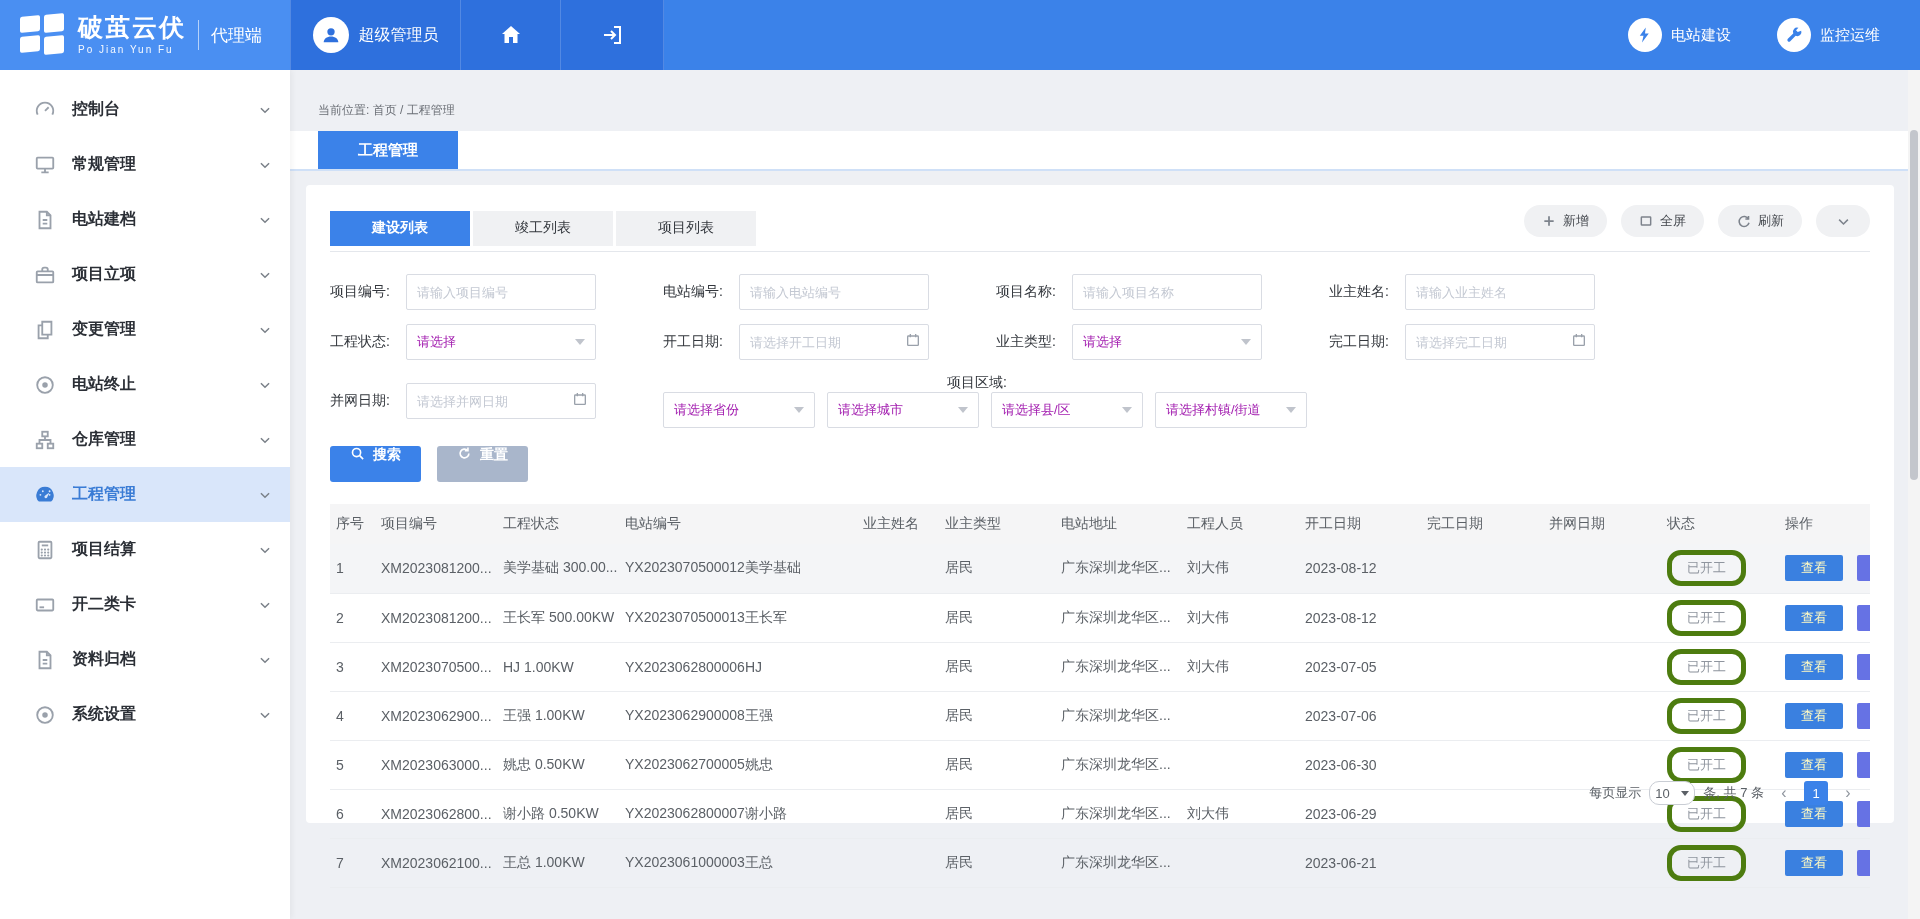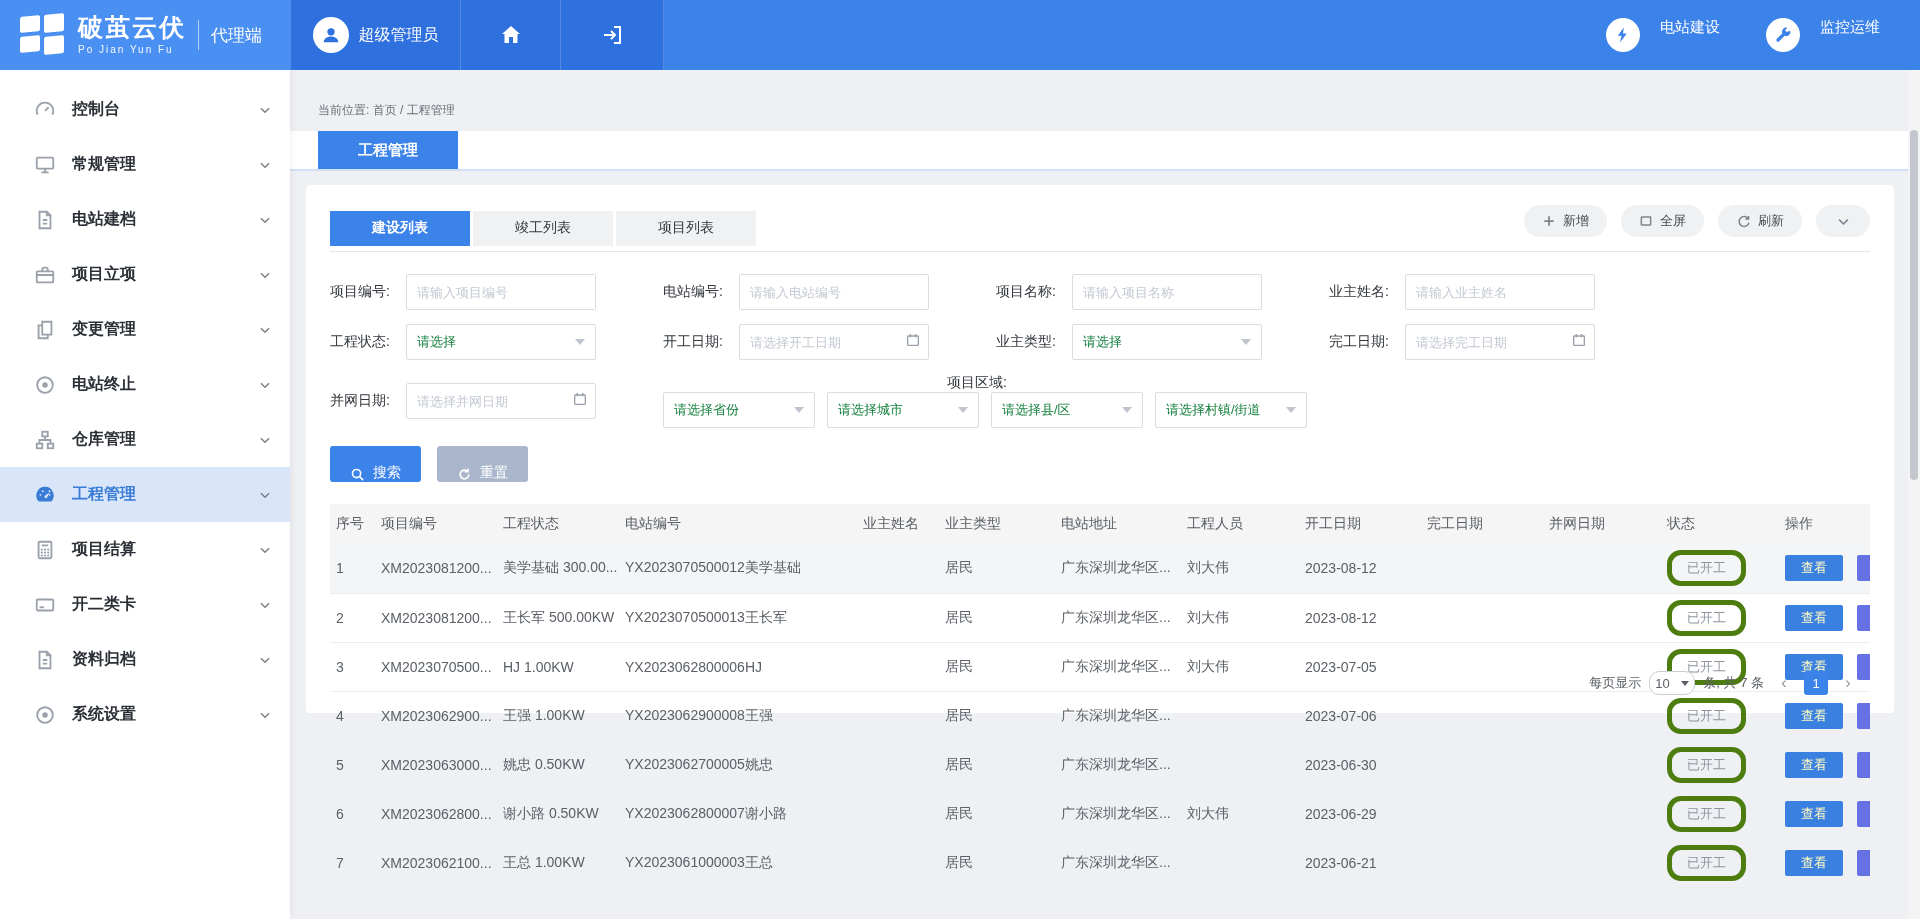--- a/index.html
+++ b/index.html
@@ -19,68 +19,68 @@
   .logo-text .s { font-size:10px; letter-spacing:2px; margin-top:5px; opacity:.95; }
   .portal { color:#fff; font-size:17px; border-left:1px solid rgba(255,255,255,.6); padding-left:12px; height:30px; display:flex; align-items:center; }
   .hdr-block { background:#2e70dd; display:flex; align-items:center; justify-content:center; gap:10px; border-left:1px solid rgba(255,255,255,.18); }
   .hdr-user { width:170px; }
   .hdr-home { width:100px; }
   .hdr-logout { width:104px; border-right:1px solid rgba(255,255,255,.18); }
   .avatar { width:36px; height:36px; background:#fff; border-radius:50%; display:flex; align-items:center; justify-content:center; color:#2e70dd; }
   .hdr-user span { color:#fff; font-size:16px; }
   .hdr-ico { color:#fff; display:flex; }
   .hdr-right { margin-left:auto; display:flex; align-items:center; gap:46px; padding-right:40px; }
-  .hdr-nav { display:flex; align-items:flex-start; gap:20px; cursor:pointer; }
+  .hdr-nav { display:flex; align-items:center; gap:9px; cursor:pointer; }
   .hdr-nav .bub { width:34px; height:34px; border-radius:50%; background:#fff; color:#3b82e9; display:flex; align-items:center; justify-content:center; }
   .hdr-nav span { color:#fff; font-size:15px; }
 
   
   .sidebar { position:fixed; top:70px; left:0; width:290px; height:849px; background:#fff; box-shadow:2px 0 6px rgba(0,0,0,.05); z-index:10; padding-top:12px; }
   .side-item { height:55px; display:flex; align-items:center; padding:0 18px 0 34px; cursor:pointer; color:#2b2f36; }
   .side-item .ico { width:22px; height:22px; color:#9aa1ab; display:flex; margin-right:16px; flex:0 0 auto; }
   .side-item .lbl { font-size:16px; font-weight:bold; }
   .side-item .chev { margin-left:auto; color:#7a8088; display:flex; }
   .side-item.active { background:#d9e6fa; color:#3a7cd5; }
   .side-item.active .ico { color:#3a7cd5; }
 
   
   .main { position:absolute; left:290px; top:88px; width:1630px; height:849px; }
   .crumb { padding:14px 0 0 28px; font-size:12px; color:#6b6f76; }
   .tabbar { margin-top:12px; background:#fff; border-bottom:2px solid #cfe0f7; padding-left:28px; display:flex; }
   .page-tab { width:140px; height:38px; background:#3b82e9; color:#fff; font-size:15px; font-weight:bold; display:flex; align-items:center; justify-content:center; cursor:pointer; }
 
-  .card { background:#fff; border-radius:4px; margin:14px 26px 0 16px; height:528px; position:relative; padding:0 24px; }
+  .card { background:#fff; border-radius:4px; margin:14px 26px 0 16px; height:638px; position:relative; padding:0 24px; }
 
   .subtab-row { display:flex; align-items:center; padding-top:20px; border-bottom:1px solid #e4e7ec; }
   .subtab { width:140px; height:35px; display:flex; align-items:center; justify-content:center; font-size:14px; background:#f0f1f3; color:#33373d; margin-right:3px; cursor:pointer; }
   .subtab.active { background:#3b82e9; color:#fff; font-weight:bold; }
   .tool-right { margin-left:auto; display:flex; align-items:center; gap:14px; padding-bottom:14px; }
   .pill { height:32px; border-radius:16px; background:#f0f1f3; border:none; display:flex; align-items:center; gap:7px; padding:0 18px; font-size:13px; color:#44484e; cursor:pointer; font-family:inherit; }
   .pill .pic { color:#7d838c; display:flex; }
   .pill.circle { width:54px; justify-content:center; padding:0; }
 
   
   .filters { padding-top:22px; }
   .frow { display:flex; align-items:center; margin-bottom:14px; }
   .fgroup { display:flex; align-items:center; width:333px; }
   .fgroup.wide { width:auto;flex-direction:column; }
   .flabel { font-size:14px; color:#33373d; width:76px; flex:0 0 auto; }
   .fctl { position:relative; width:190px; height:36px; }
   .fctl input { width:100%; height:100%; border:1px solid #d9dce3; border-radius:2px; padding:0 30px 0 10px; font-size:13px; color:#333; font-family:inherit; outline:none; background:#fff; }
   .fctl input::placeholder { color:#c3c8d2; }
   .fctl input.plain { padding-right:10px; }
   .fsel { width:190px; height:36px; border:1px solid #d9dce3; border-radius:2px; background:#fff; display:flex; align-items:center; justify-content:space-between; padding:0 10px; cursor:pointer; }
-  .fsel span { font-size:13px; color:#15803d; }
+  .fsel span { font-size:13px; color:#a21caf; }
   .caret { width:0; height:0; border-left:5px solid transparent; border-right:5px solid transparent; border-top:6px solid #c0c4cc; }
   .cal { position:absolute; right:8px; top:8px; color:#9aa1ab; display:flex; }
   .region { display:flex; gap:12px; }
   .region .fsel { width:152px; }
 
   .btn-row { display:flex; gap:16px; margin:18px 0 22px; }
-  .btn { height:36px; border:none; border-radius:3px; display:flex; align-items:flex-end; gap:8px; padding:0 20px; font-size:14px; color:#fff; cursor:pointer; font-family:inherit; }
+  .btn { height:36px; border:none; border-radius:3px; display:flex; align-items:flex-start; gap:8px; padding:0 20px; font-size:14px; color:#fff; cursor:pointer; font-family:inherit;font-weight:bold; }
   .btn .bic { display:flex; }
   .btn-search { background:#3b82e9; }
   .btn-reset { background:#a9b6cb; }
 
   
   table { width:100%; border-collapse:collapse; table-layout:fixed; }
   thead th { background:#f5f5f6; height:40px; font-size:14px; color:#5b6066; font-weight:normal; text-align:left; padding:0 6px; white-space:nowrap; overflow:hidden; }
   tbody td { height:49px; font-size:14px; color:#5b6066; border-bottom:1px solid #ebedf0; padding:0 6px; white-space:nowrap; overflow:hidden; }
   tbody tr:first-child { background:#f4f5f7; }
   .pillstat { display:inline-block; border:5px solid #4d7c0f; color:#8f959e; border-radius:14px; font-size:13px; padding:4px 15px; }

